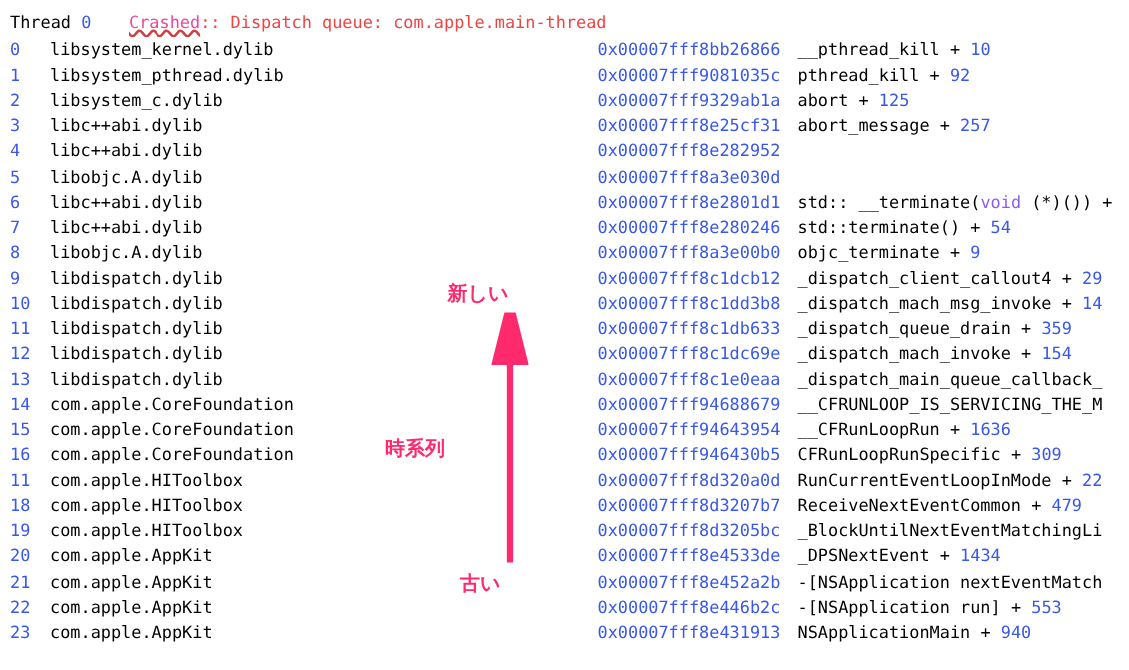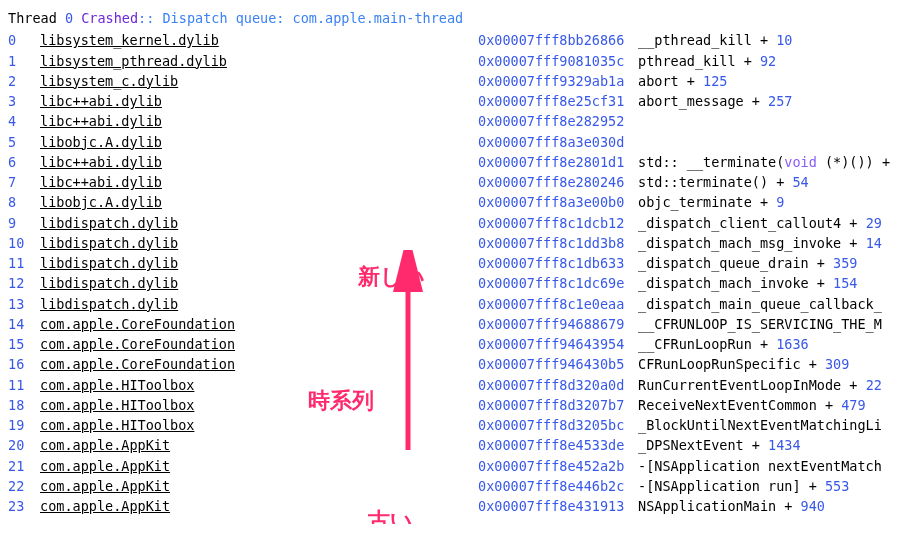--- a/index.html
+++ b/index.html
@@ -13,62 +13,62 @@
     white-space: nowrap;
     overflow: hidden;
     width: 903px;
     box-sizing: border-box;
   }
   .header {
     margin-bottom: 2px;
   }
   .header .zero { color: #3858e9; }
   .header .crashed {
-    color: #6d28d9;
+    color: #ec4899;
+    text-decoration: underline;
     text-decoration-color: #d13f3f;
     text-decoration-style: wavy;
     text-decoration-thickness: 1.5px;
-  }
-  .header .rest { color: #3b82f6; margin-top: 36px; }
+    margin-left: 22px;
+  }
+  .header .rest { color: #ef4444; margin-top: 36px; }
   .row { display: flex; }
   .col-idx {
     width: 32px;
     color: #3858e9;
     flex-shrink: 0;
   }
   .col-lib {
     width: 390px;
     color: #000;
     flex-shrink: 0;
-    text-decoration: underline;
   }
   .col-addr {
     width: 160px;
     color: #3858e9;
     flex-shrink: 0;
     margin-left: 48px;
   }
   .col-func {
     color: #000;
     flex-shrink: 0;
   }
   .plus { color: #000; }
   .offset { color: #3858e9; }
   .void { color: #8b5cf6; }
   .dcolon { color: #000; }
   .annotation {
     position: absolute;
     font-family: sans-serif;
     font-weight: 700;
-    font-size: 22px;
+    font-size: 16px;
     color: #ff2a6d;
     text-shadow: -1px 0 #fff, 1px 0 #fff, 0 -1px #fff, 0 1px #fff,
                  -1px -1px #fff, 1px 1px #fff, -1px 1px #fff, 1px -1px #fff;
     pointer-events: none;
-    margin-top: 36px;
   }
   .arrow-wrap {
     position: absolute;
     pointer-events: none;
   }
   .container { position: relative; }
 </style>
 </head>
 <body>
 
@@ -220,21 +220,21 @@
       <div class="row">
         <span class="col-idx">23</span>
         <span class="col-lib">com.apple.AppKit</span>
         <span class="col-addr">0x00007fff8e431913</span>
         <span class="col-func"><span>NSApplicationMain</span> <span class="plus">+</span> <span class="offset">940</span></span>
       </div>
     </div>
 
   <div class="annotation" style="left:350px; top:216px;">新しい</div>
   <div class="annotation" style="left:300px; top:340px;">時系列</div>
-  <div class="annotation" style="left:360px; top:460px;">古い</div>
+  <div class="annotation" style="left:360px; top:448px;">古い</div>
 
   <div class="arrow-wrap" style="left:385px; top:242px;">
     <svg width="30" height="210" viewBox="0 0 30 210">
       <defs>
         <marker id="ah" markerWidth="12" markerHeight="12" refX="6" refY="3" orient="auto">
           <path d="M0,0 L12,3 L0,6 Z" fill="#ff2a6d"></path>
         </marker>
       </defs>
       <line x1="15" y1="200" x2="15" y2="12" stroke="#ff2a6d" stroke-width="5" marker-end="url(#ah)"></line>
     </svg>

